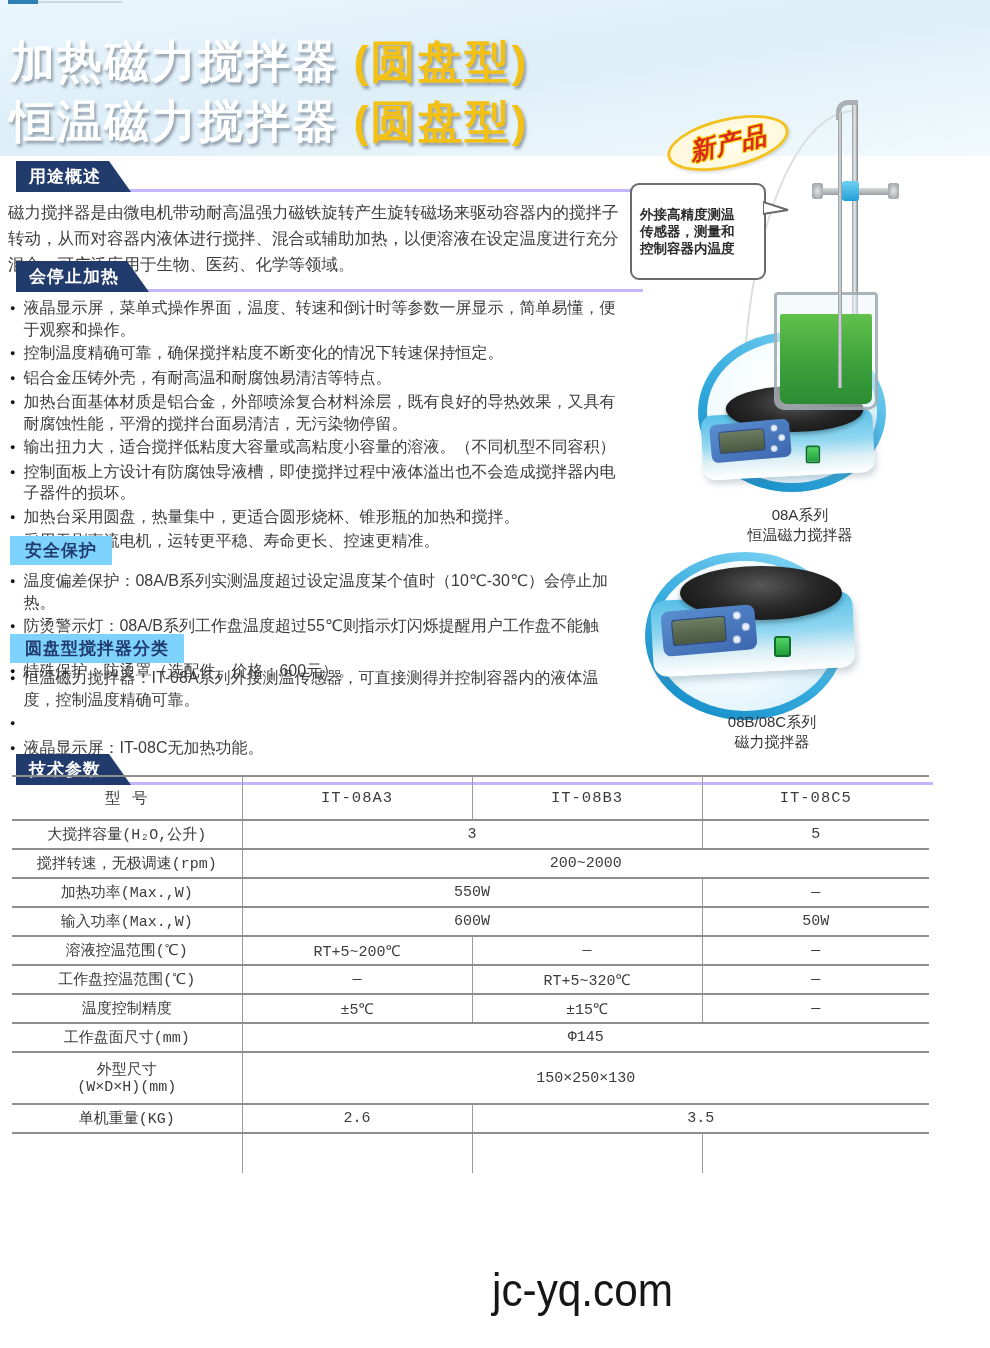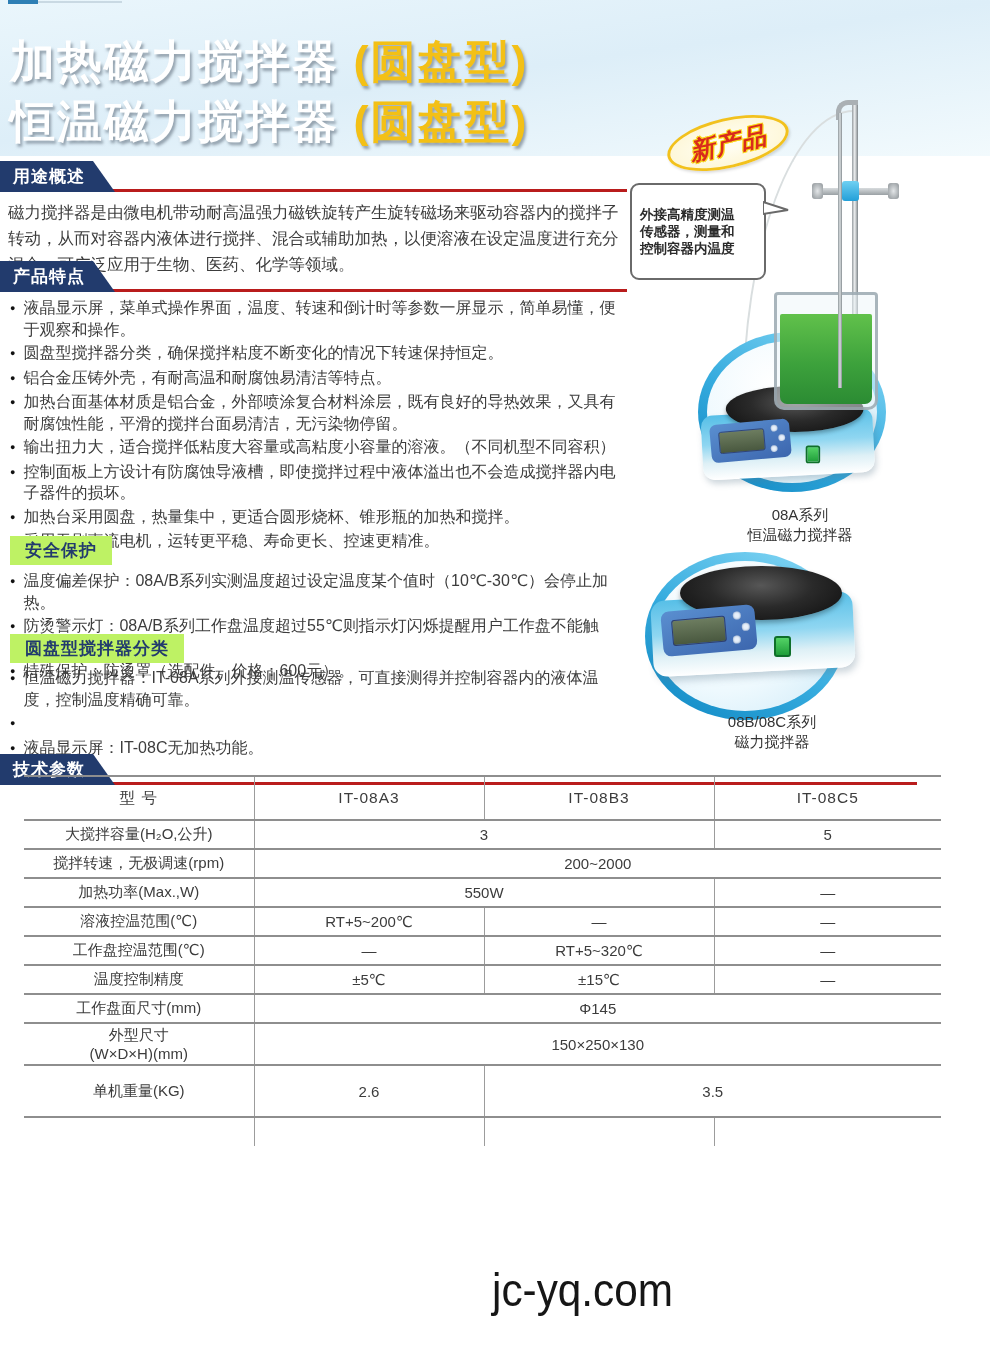--- a/index.html
+++ b/index.html
@@ -13,25 +13,25 @@
   .top-dash { position:absolute; left:8px; top:0; width:30px; height:4px; background:#2e7fb5; }
   .top-dash-line { position:absolute; left:38px; top:1px; width:84px; height:2px; background:#c9d9e3; }
   .title-line { position:absolute; left:10px; height:58px; white-space:nowrap;
     font-size:45px; font-weight:800; letter-spacing:2px;
     text-shadow:2px 3px 3px rgba(105,118,132,.65); }
   .title-main { color:#ffffff; }
   .title-paren { color:#f3c016; }
   #title1 { top:32px; } #title2 { top:92px; }
 
   
-  .head-row { position:absolute; left:0; height:31px; border-bottom:3px solid #b91c1c; }
+  .head-row { position:absolute; left:16px; height:31px; border-bottom:3px solid #c4b5fd; }
   .badge-dark { position:absolute; left:0; bottom:-3px; height:31px; line-height:31px;
     padding:0 30px 0 13px; background:#223b6d; color:#fff; font-size:17px; font-weight:bold;
     letter-spacing:1px; clip-path:polygon(0 0,calc(100% - 22px) 0,100% 100%,0 100%); }
-  .badge-light { position:absolute; left:10px; background:#bef264; color:#223b6d;
+  .badge-light { position:absolute; left:10px; background:#7dd3fc; color:#223b6d;
     font-size:17px; font-weight:bold; padding:3px 15px; letter-spacing:1px; }
 
   
   .para { position:absolute; left:8px; width:622px; font-size:16.5px; line-height:26px; color:#3c3c3c; }
   .bullets { position:absolute; left:10px; width:620px; list-style:none; }
   .bullets li { display:flex; gap:8px; margin-bottom:2px; font-size:16px; line-height:21.5px; color:#3c3c3c; }
   .bullets .dot { font-size:9px; line-height:21.5px; color:#111; flex:0 0 auto; padding-top:1px; }
 
   
   .np-badge { position:absolute; left:666px; top:118px; width:124px; height:50px; transform:rotate(-13deg); }
@@ -85,22 +85,22 @@
   .m-screen { position:absolute; left:10px; top:9px; width:54px; height:26px; border-radius:3px;
     background:linear-gradient(#6d7d60,#49583f); border:1px solid #2d3e6e; }
   .m-btn { position:absolute; width:8px; height:8px; border-radius:50%; background:#e8f0fa;
     box-shadow:inset 0 0 2px #5577aa; }
   .m-switch { position:absolute; width:17px; height:21px; border:2px solid #0f6f2a; border-radius:3px;
     background:linear-gradient(#54d366,#1f9e3a); z-index:6; }
 
   .caption { position:absolute; text-align:center; font-size:15px; line-height:20px; color:#333; z-index:6; }
 
   
-  #spec-table { position:absolute; left:24px; top:775px; width:917px; border-collapse:collapse;
-    table-layout:fixed; }
+  #spec-table { position:absolute; left:12px; top:775px; width:917px; border-collapse:collapse;
+    table-layout:fixed;font-family:Liberation Mono, monospace; }
   #spec-table td { border-top:2px solid #8e8e8e; border-left:1px solid #9c9c9c;
     text-align:center; vertical-align:middle; font-size:15px; color:#3c3c3c; padding:2px 6px;
     white-space:pre-line; height:29px; }
   #spec-table td:first-child { border-left:none; }
   #spec-table tr:nth-child(1) td { height:44px; font-size:15.5px; letter-spacing:1px; }
   #spec-table tr:nth-child(10) td { height:52px; }
   #spec-table tr:nth-child(12) td { height:40px; }
 
   .site-footer { position:absolute; left:492px; top:1262px; font-size:47px; color:#161616;
     letter-spacing:0; transform:scaleX(.9); transform-origin:left center; }
@@ -121,30 +121,30 @@
     <span class="title-main">恒温磁力搅拌器</span>
     <span class="title-paren">(圆盘型)</span>
   </div>
 
   <div class="head-row" style="top:161px;width:627px;">
     <div class="badge-dark">用途概述</div>
   </div>
   <div class="para" style="top:199px;">磁力搅拌器是由微电机带动耐高温强力磁铁旋转产生旋转磁场来驱动容器内的搅拌子转动，从而对容器内液体进行搅拌、混合或辅助加热，以便溶液在设定温度进行充分混合，可广泛应用于生物、医药、化学等领域。</div>
 
   <div class="head-row" style="top:261px;width:627px;">
-    <div class="badge-dark">产品特点</div>
+    <div class="badge-dark">会停止加热</div>
   </div>
   <ul class="bullets" style="top:297px;">
       <li>
         <span class="dot">●</span>
         <span>液晶显示屏，菜单式操作界面，温度、转速和倒计时等参数一屏显示，简单易懂，便于观察和操作。</span>
       </li>
       <li>
         <span class="dot">●</span>
-        <span>圆盘型搅拌器分类，确保搅拌粘度不断变化的情况下转速保持恒定。</span>
+        <span>控制温度精确可靠，确保搅拌粘度不断变化的情况下转速保持恒定。</span>
       </li>
       <li>
         <span class="dot">●</span>
         <span>铝合金压铸外壳，有耐高温和耐腐蚀易清洁等特点。</span>
       </li>
       <li>
         <span class="dot">●</span>
         <span>加热台面基体材质是铝合金，外部喷涂复合材料涂层，既有良好的导热效果，又具有耐腐蚀性能，平滑的搅拌台面易清洁，无污染物停留。</span>
       </li>
       <li>
@@ -282,20 +282,25 @@
         <tr>
           <td>搅拌转速，无极调速(rpm)</td>
           <td colspan="3">200~2000</td>
         </tr>
         <tr>
           <td>加热功率(Max.,W)</td>
           <td colspan="2">550W</td>
           <td colspan="1">—</td>
         </tr>
         <tr>
+          <td>输入功率(Max.,W)</td>
+          <td colspan="2">600W</td>
+          <td colspan="1">50W</td>
+        </tr>
+        <tr>
           <td>溶液控温范围(℃)</td>
           <td colspan="1">RT+5~200℃</td>
           <td colspan="1">—</td>
           <td colspan="1">—</td>
         </tr>
         <tr>
           <td>工作盘控温范围(℃)</td>
           <td colspan="1">—</td>
           <td colspan="1">RT+5~320℃</td>
           <td colspan="1">—</td>

